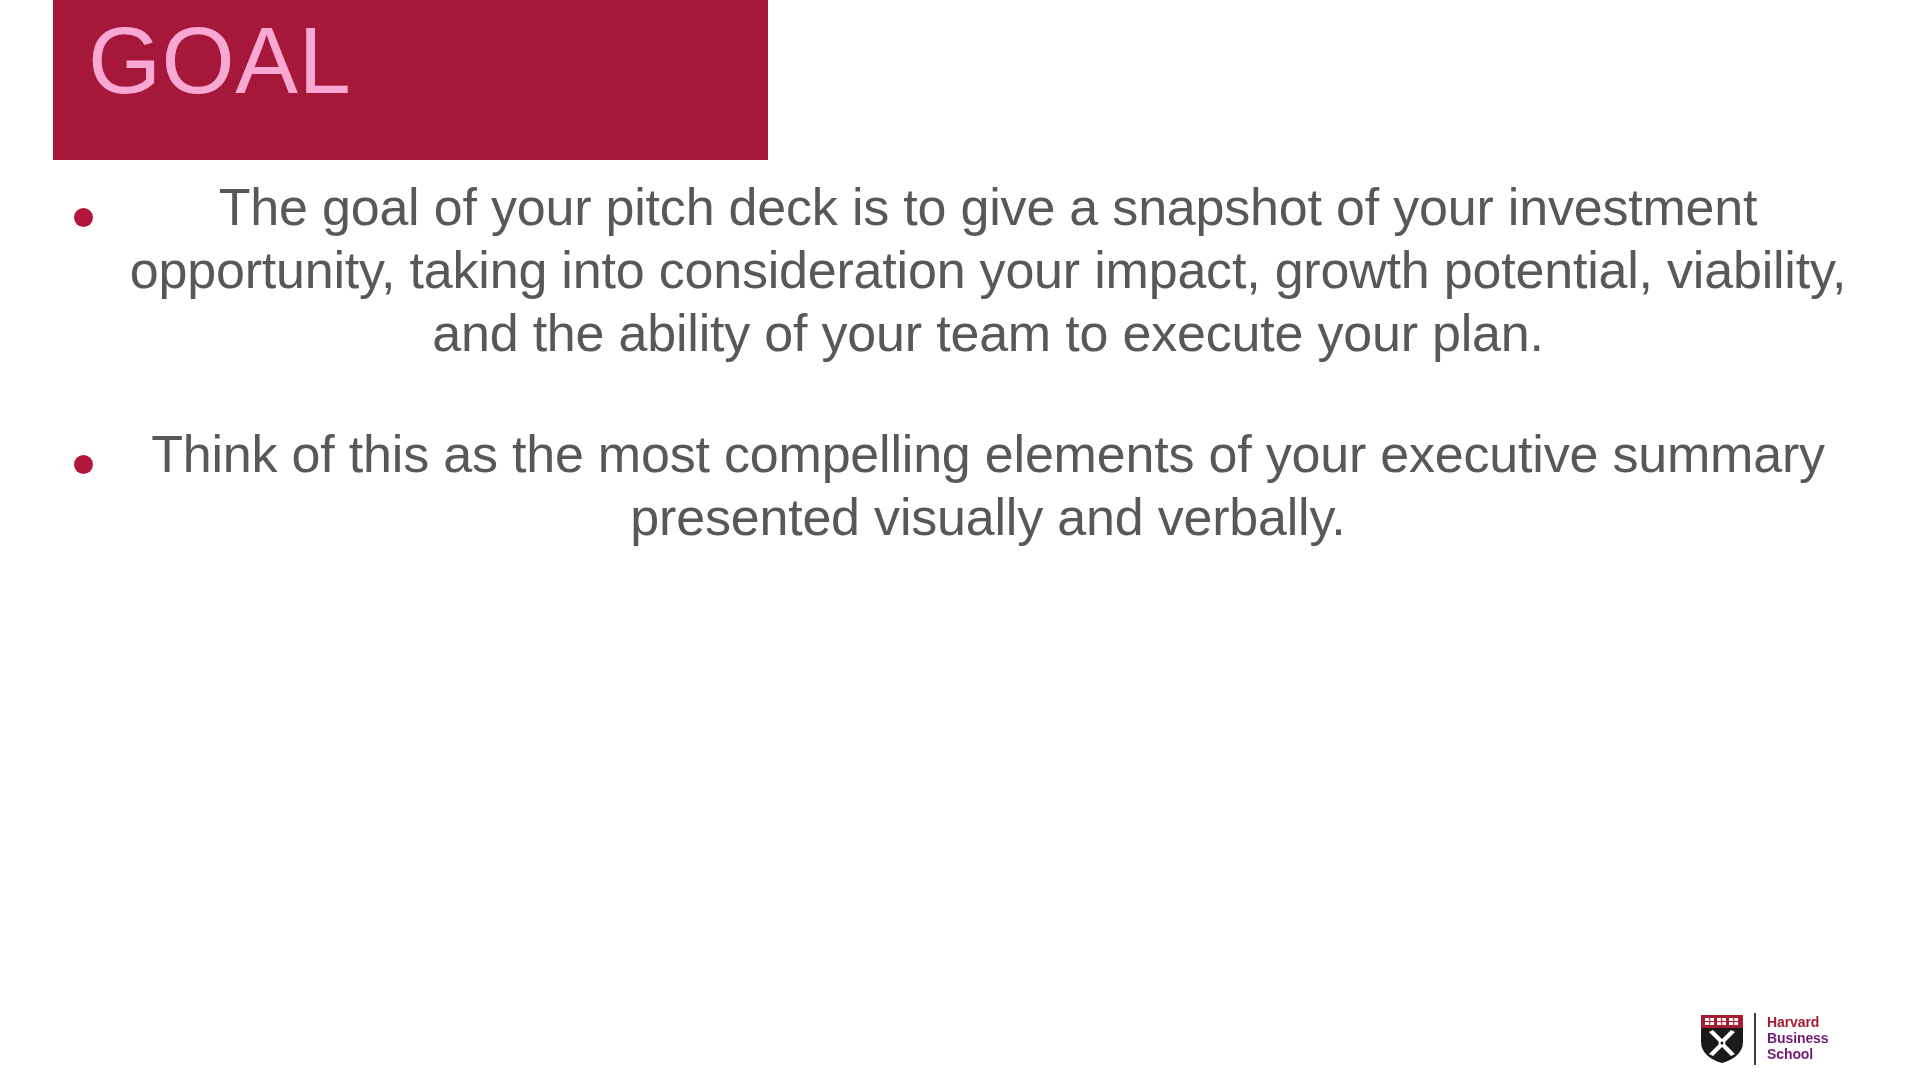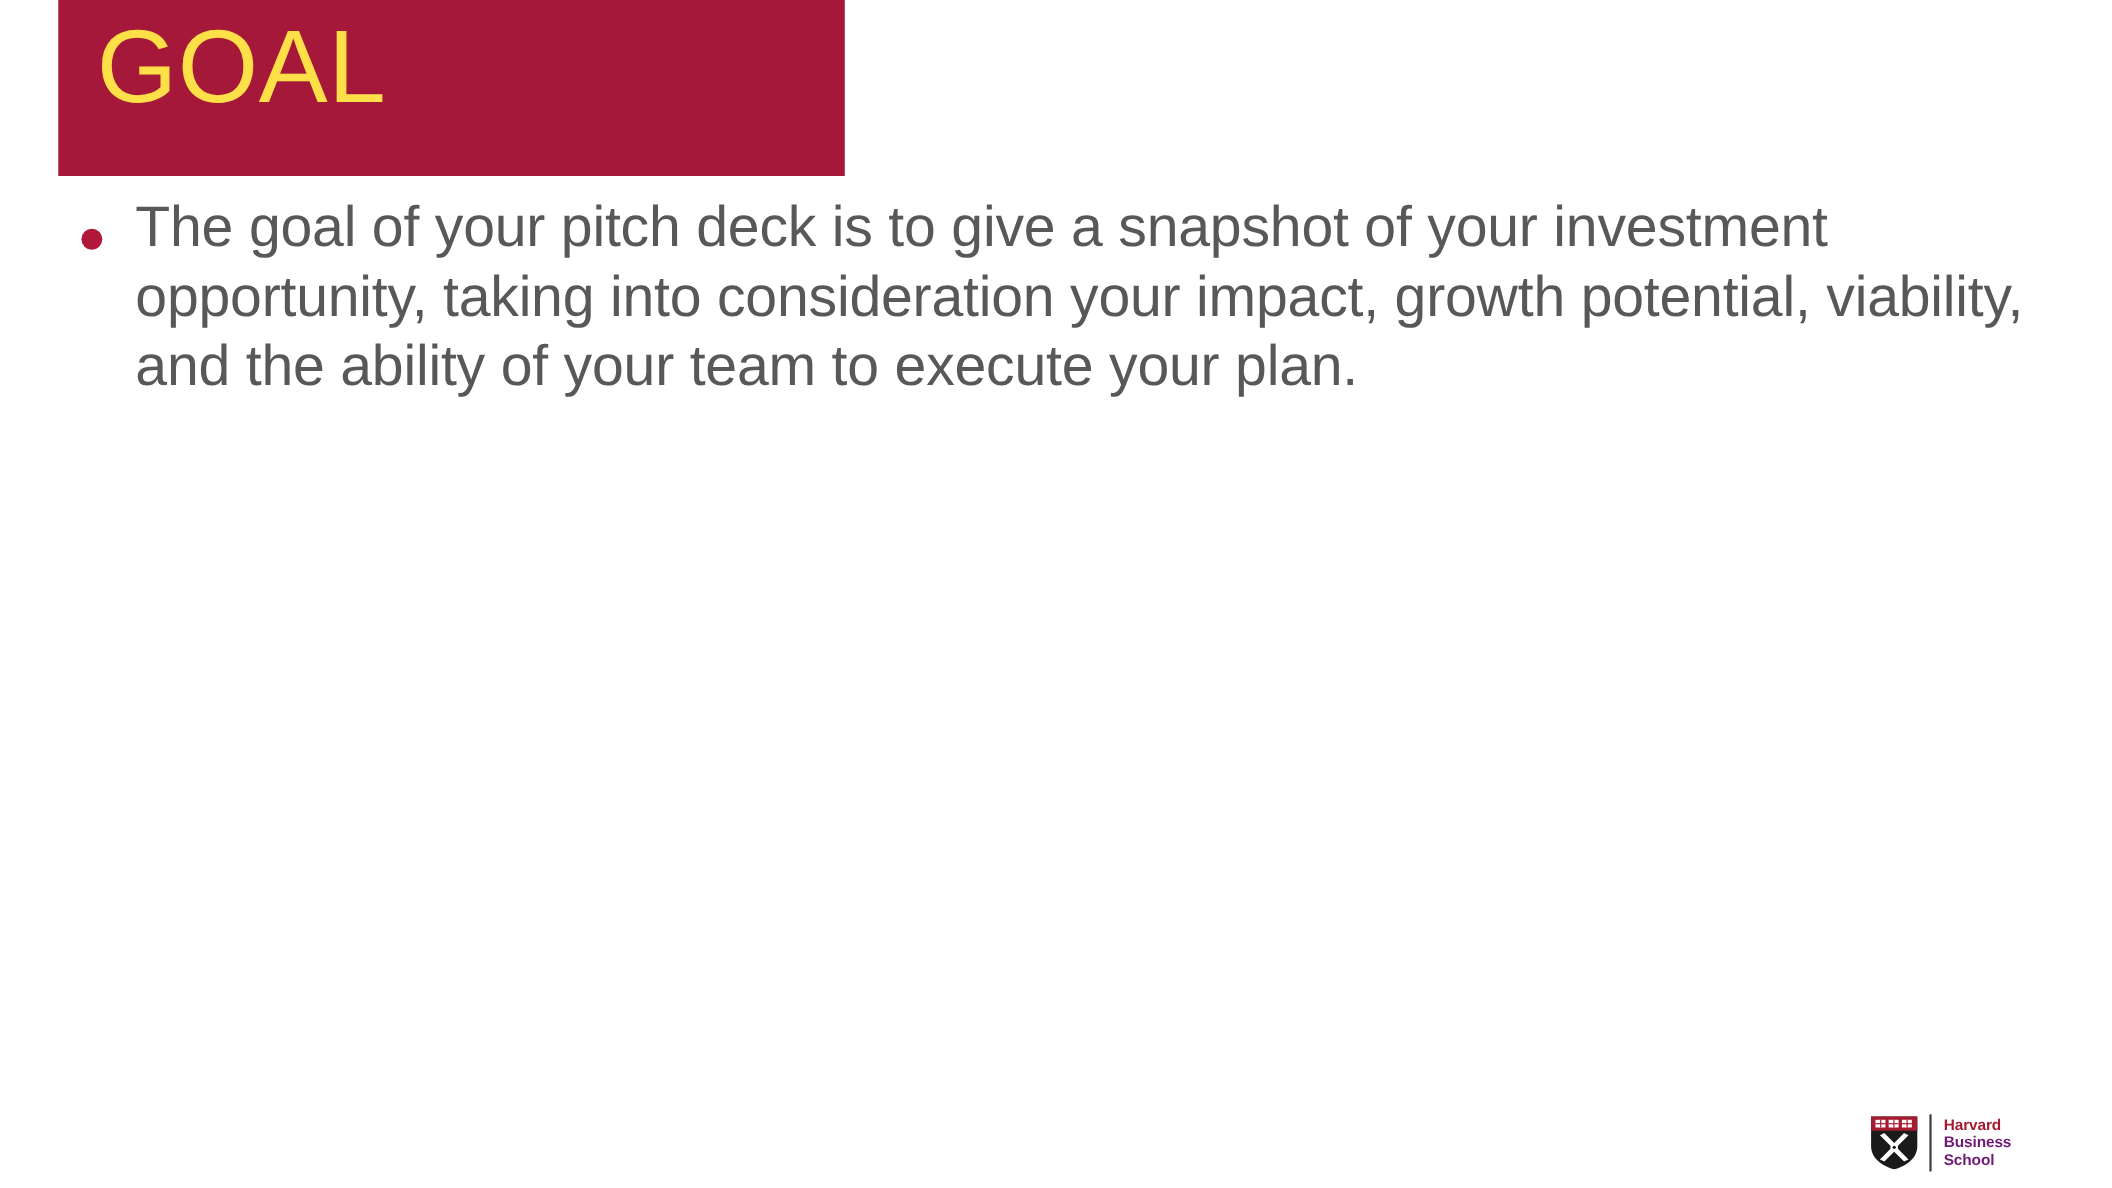--- a/index.html
+++ b/index.html
@@ -29,21 +29,21 @@
     top: 0px;
     width: 715px;
     height: 160px;
     background: #A6183A;
     box-sizing: border-box;
   }
   .title-text {
     position: absolute;
     left: 35px;
     top: 14px;
-    color: #fde047;
+    color: #f9a8d4;
     font-family: "Liberation Sans", sans-serif;
     font-size: 94px;
     font-weight: 400;
     line-height: 1.0;
     letter-spacing: 0.5px;
     white-space: nowrap;
   }
 
   
   .body-block {
@@ -74,21 +74,21 @@
   }
 
   .bullet-text {
     display: block;
     color: #585858;
     font-family: "Liberation Sans", sans-serif;
     font-size: 52px;
     font-weight: 400;
     line-height: 63px;
     letter-spacing: -0.2px;
-    text-align: left;
+    text-align: center;
     max-width: 1730px;
   }
 
   
   .hbs-logo {
     position: absolute;
     left: 1700px;
     top: 1008px;
     width: 200px;
     height: 62px;
@@ -132,20 +132,24 @@
     <div class="title-text">GOAL</div>
   </div>
 
   <div class="body-block">
 
     <div class="bullet-item">
       <span class="bullet-dot"></span>
       <span class="bullet-text">The goal of your pitch deck is to give a snapshot of your investment opportunity, taking into consideration your impact, growth potential, viability, and the ability of your team to execute your plan.</span>
     </div>
 
+    <div class="bullet-item">
+      <span class="bullet-dot"></span>
+      <span class="bullet-text">Think of this as the most compelling elements of your executive summary presented visually and verbally.</span>
+    </div>
 
   </div>
 
   <div class="hbs-logo">
 
     <svg class="hbs-shield" viewBox="0 0 44 50">
 
       <path d="M1 1 H43 V28 C43 39 33 46 22 49 C11 46 1 39 1 28 Z" fill="#1A1A1A"></path>
 
       <path d="M1 1 H43 V14 H1 Z" fill="#A51C30"></path>

